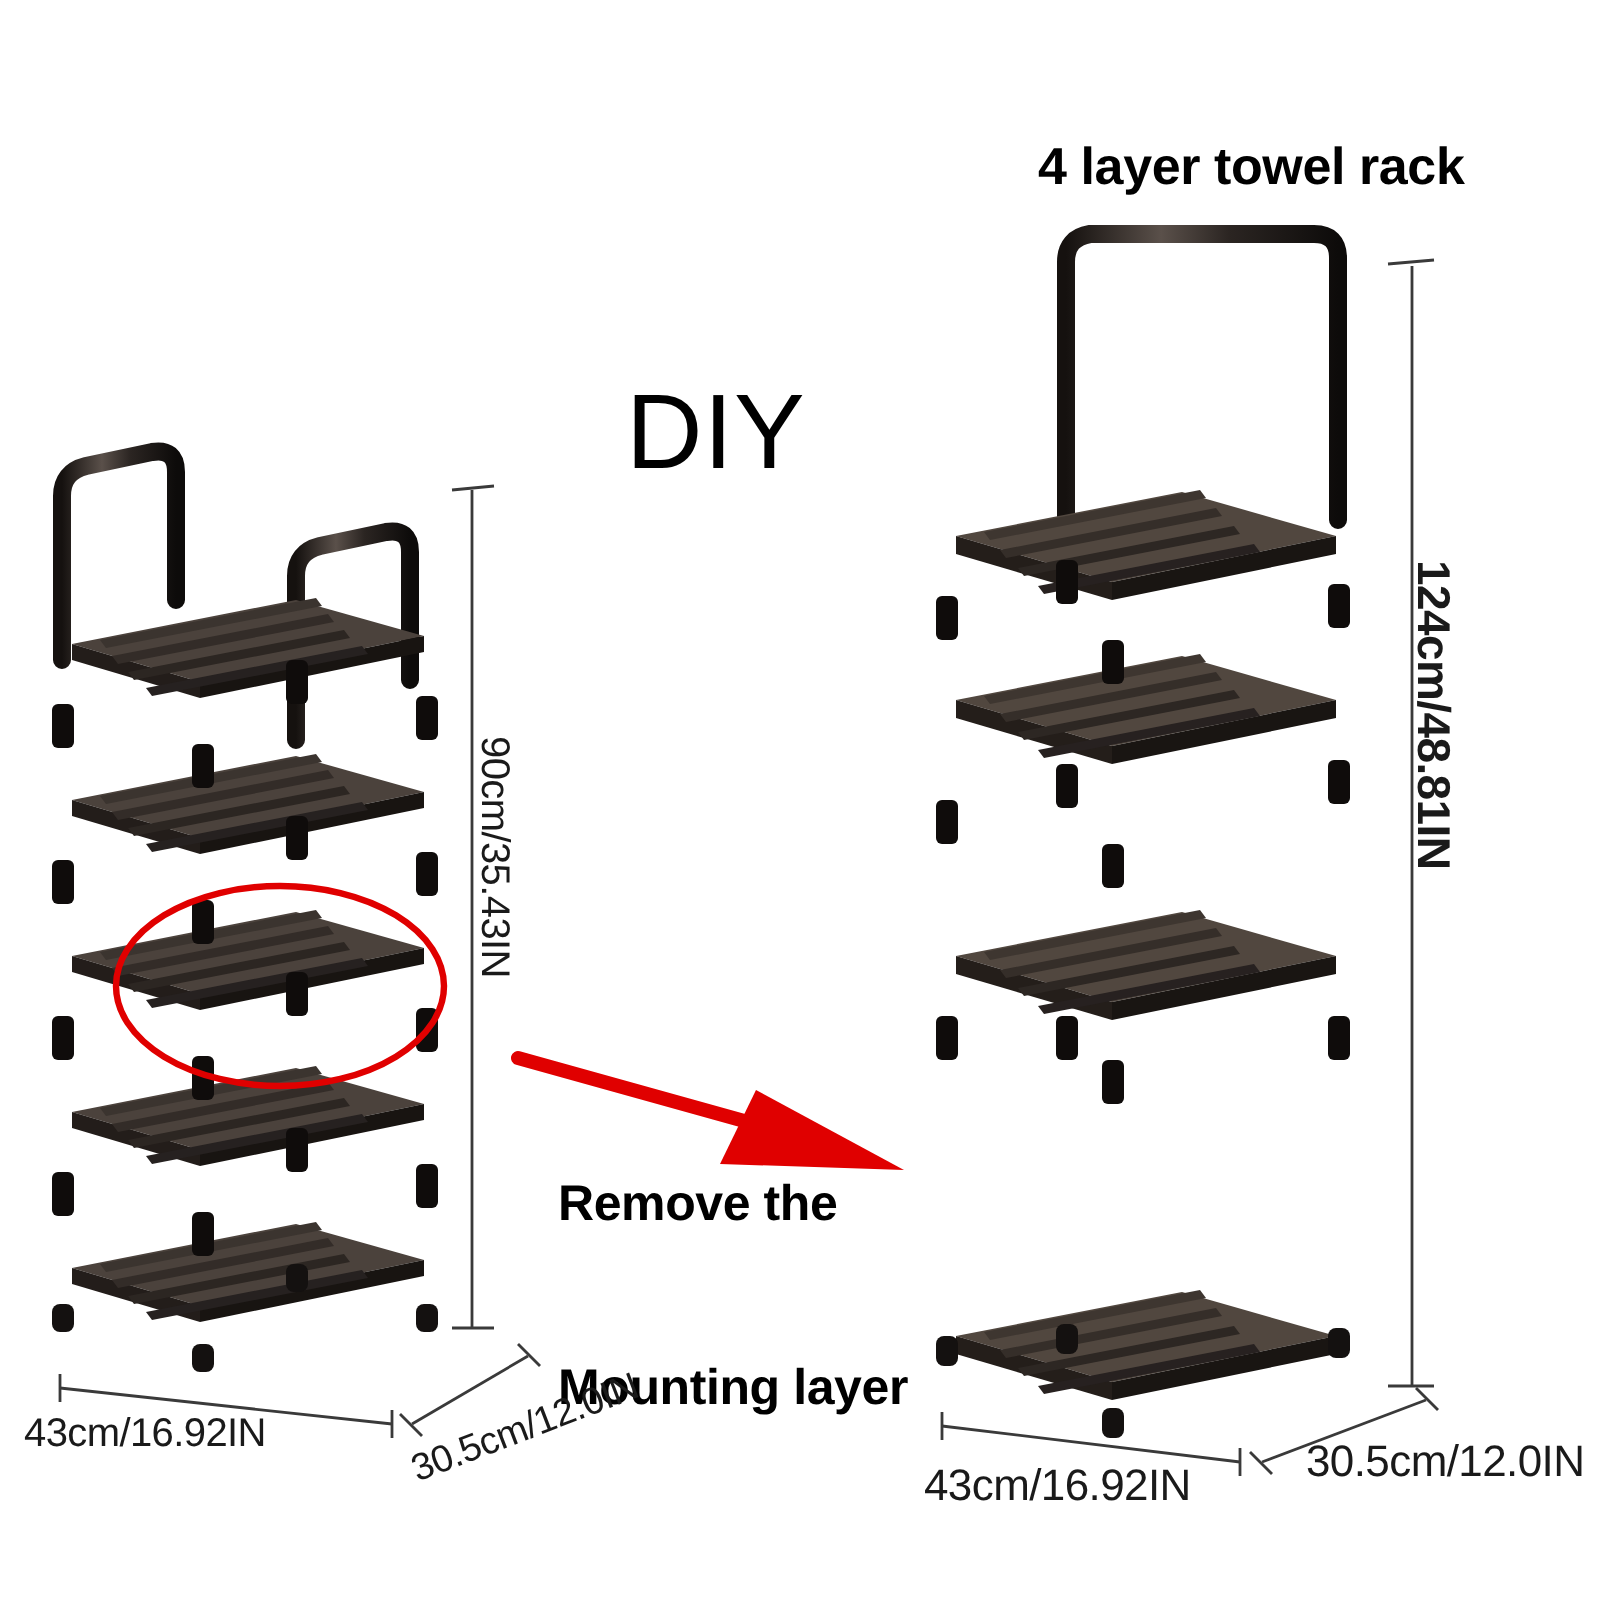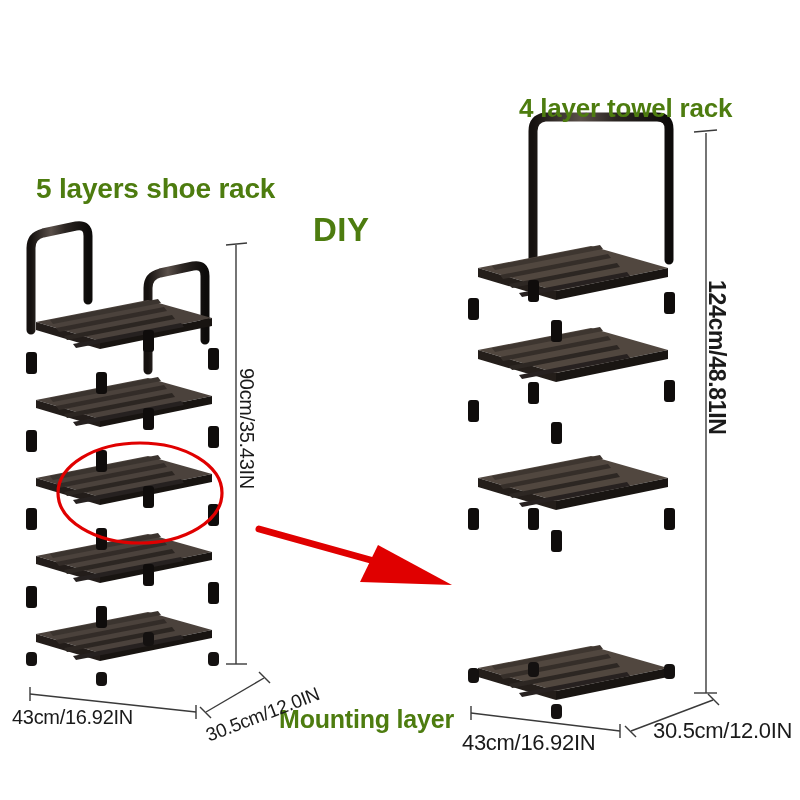--- a/index.html
+++ b/index.html
@@ -10,25 +10,24 @@
   #canvas {
     position: relative;
     width: 800px;
     height: 800px;
     background: #ffffff;
     overflow: hidden;
     font-family: "Liberation Sans", sans-serif;
   }
   .label-red {
     position: absolute;
-    color: #4d7c0f;
+    color: #000000;
     font-weight: bold;
     white-space: nowrap;
     letter-spacing: -0.2px;
-    margin-top: 25px;
   }
   .label-dim {
     position: absolute;
     color: #1a1a1a;
     font-weight: normal;
     white-space: nowrap;
     font-size: 20px;
     letter-spacing: -0.3px;
   }
   .title-left {
@@ -37,22 +36,22 @@
     font-size: 28px;
   }
   .title-right {
     left: 519px;
     top: 68px;
     font-size: 26px;
   }
   .diy {
     left: 313px;
     top: 186px;
-    font-size: 33px;
-    font-weight: bold;
+    font-size: 53px;
+    font-weight: normal;
     letter-spacing: 0.5px;
   }
   .note {
     left: 279px;
     font-size: 25px;
   }
   .note1 { top: 588px; }
   .note2 { top: 634px; }
   .note3 { top: 680px; }
 
@@ -291,26 +290,26 @@
       <line x1="625" y1="726" x2="636" y2="737"></line>
       <line x1="708" y1="694" x2="719" y2="705"></line>
     </g>
 
     <g>
       <line x1="259" y1="529" x2="392" y2="566" stroke="#e00000" stroke-width="7" stroke-linecap="round"></line>
       <polygon points="378,545 452,585 360,582" fill="#e00000"></polygon>
     </g>
   </svg>
 
-  <div class="label-red title-left">5 layers shoe rack</div>
 
   <div class="label-red title-right">4 layer towel rack</div>
 
   <div class="label-red diy">DIY</div>
 
+  <div class="label-red note note1">Remove the</div>
   <div class="label-red note note3">Mounting layer</div>
 
   <div class="label-dim vert-dim" style="left:258px; top:368px; transform: rotate(90deg);">90cm/35.43IN</div>
 
   <div class="label-dim vert-dim" style="left:730px; top:280px; transform: rotate(90deg); font-size:23px; font-weight:600;">124cm/48.81IN</div>
 
   <div class="label-dim" style="left:12px; top:706px;">43cm/16.92IN</div>
 
   <div class="label-dim rot-dim" style="left:203px; top:726px; transform: rotate(-21deg); font-size:19px;">30.5cm/12.0IN</div>
 

